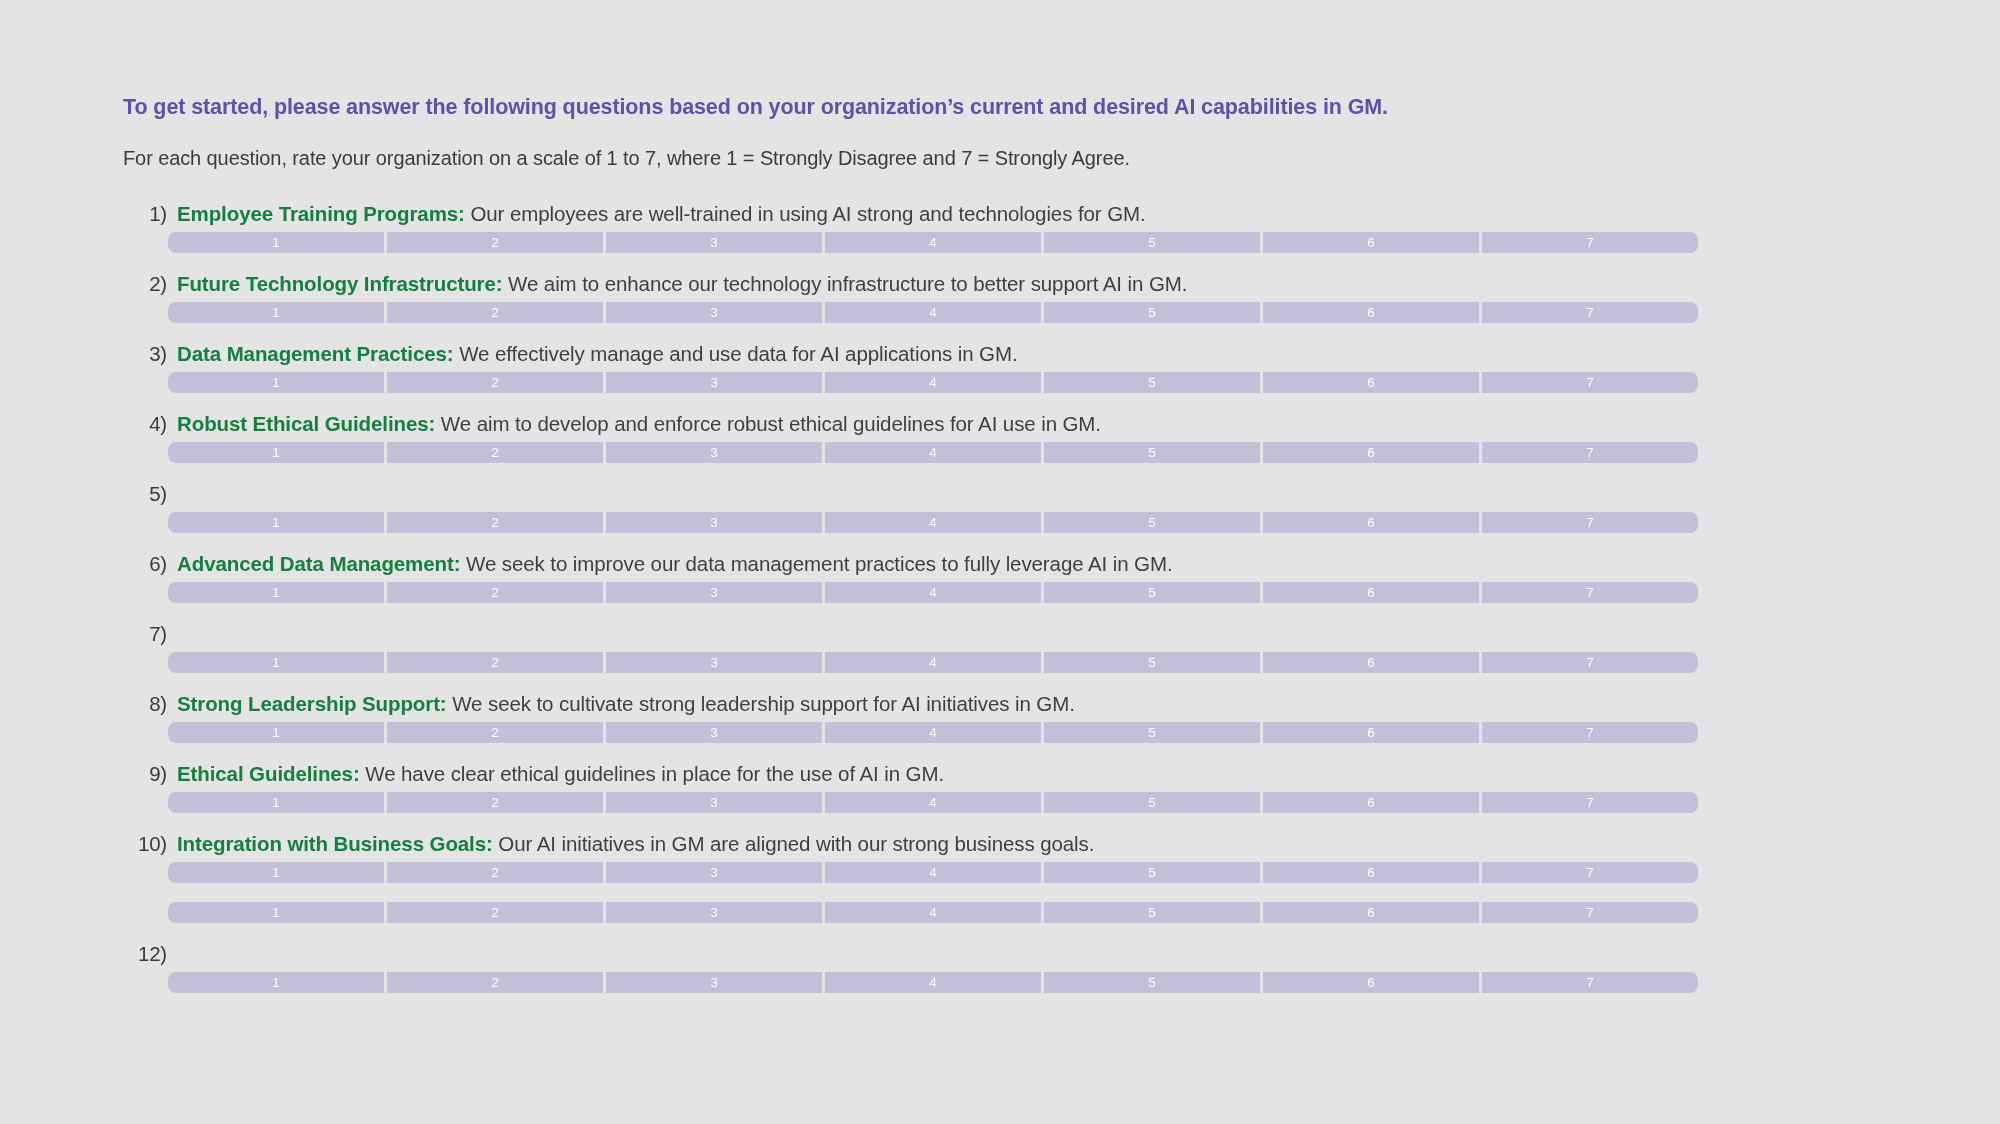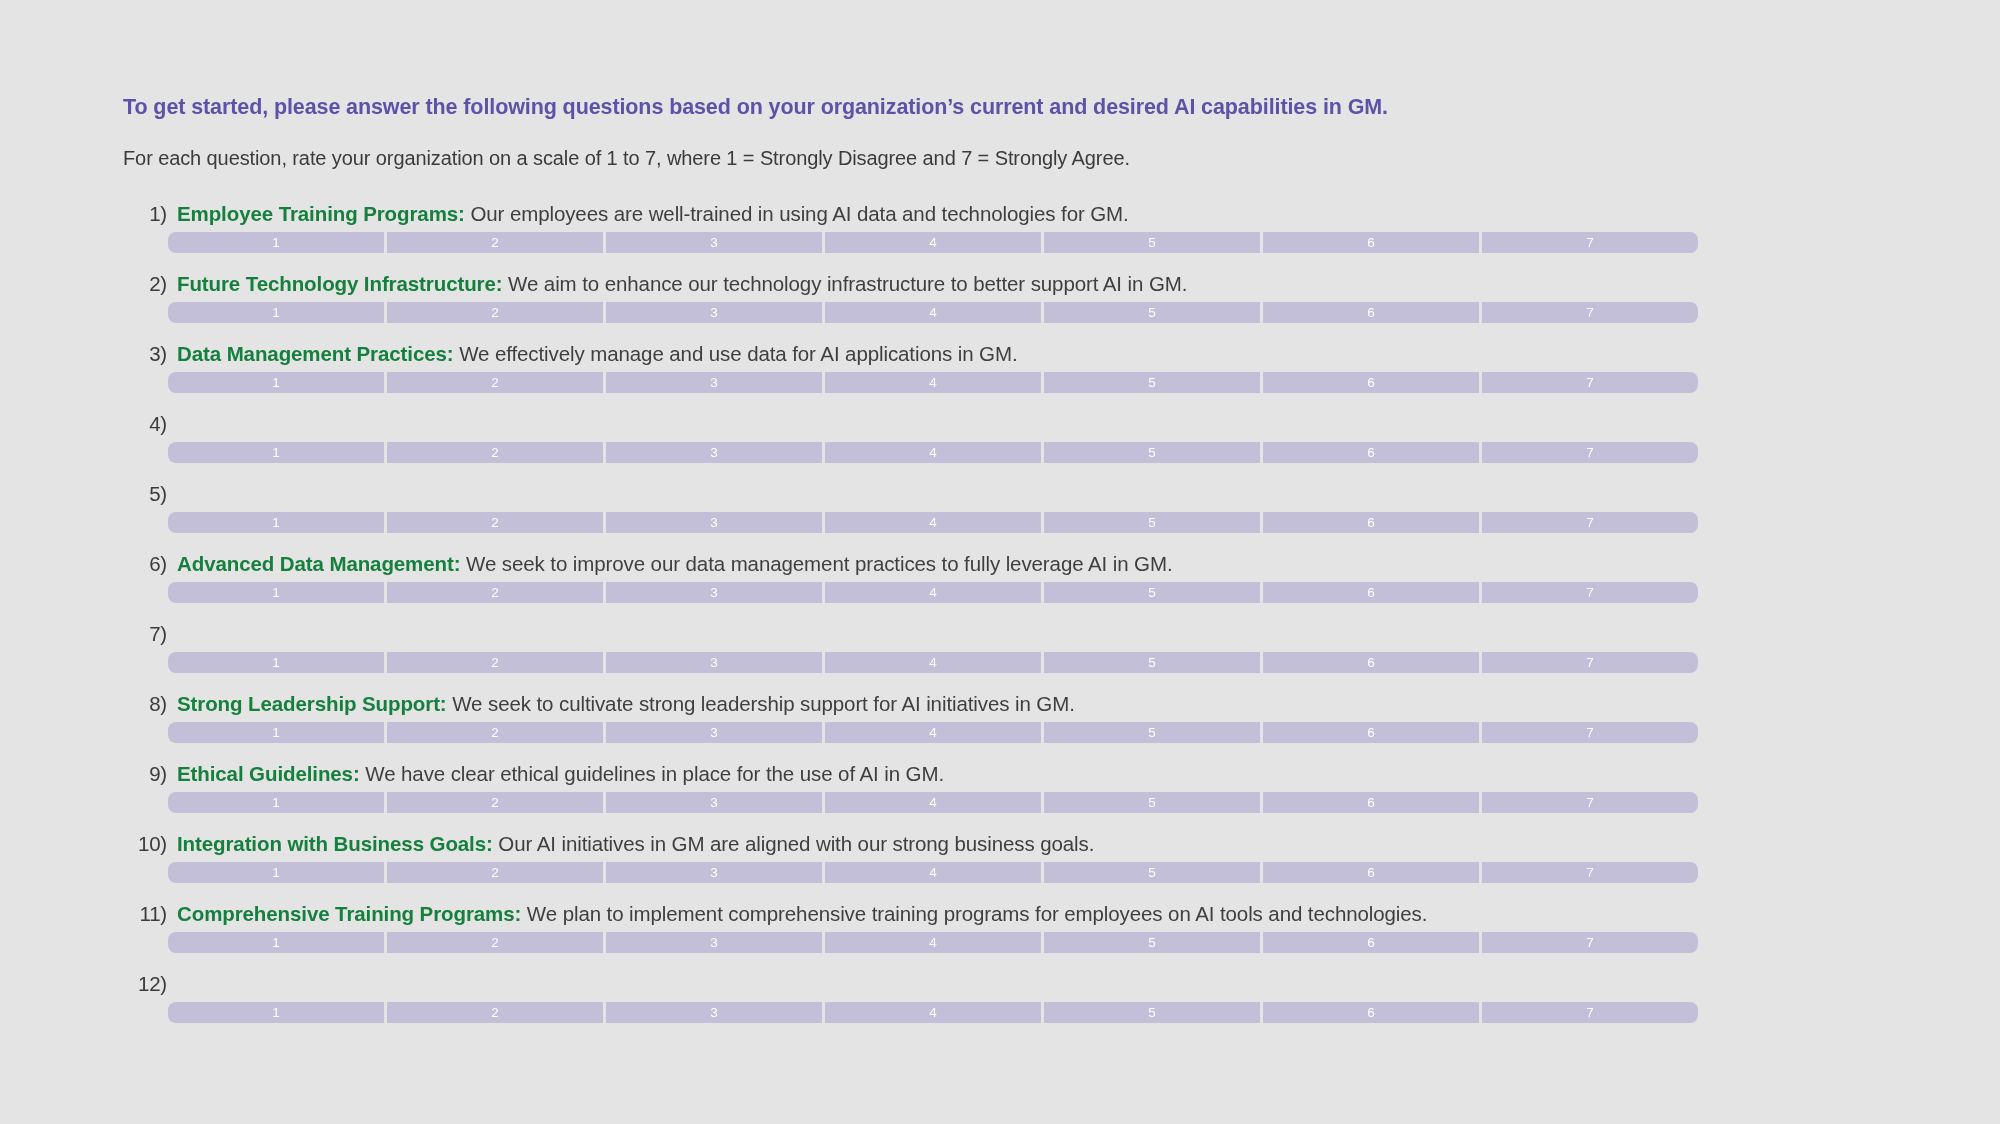--- a/index.html
+++ b/index.html
@@ -122,21 +122,21 @@
 <div class="page">
 
   <div class="intro-heading">To get started, please answer the following questions based on your organization’s current and desired AI capabilities in GM.</div>
 
   <div class="intro-sub">For each question, rate your organization on a scale of 1 to 7, where 1 = Strongly Disagree and 7 = Strongly Agree.</div>
 
   <div class="questions">
       <div class="question-row">
         <div class="question-line">
           <span class="q-number">1)</span>
-          <span class="q-text"><span class="q-label">Employee Training Programs:</span> <span class="q-desc">Our employees are well-trained in using AI data and technologies for GM.</span></span>
+          <span class="q-text"><span class="q-label">Employee Training Programs:</span> <span class="q-desc">Our employees are well-trained in using AI strong and technologies for GM.</span></span>
         </div>
         <div class="scale-bar">
           <div class="scale-seg">1</div>
           <div class="scale-seg">2</div>
           <div class="scale-seg">3</div>
           <div class="scale-seg">4</div>
           <div class="scale-seg">5</div>
           <div class="scale-seg">6</div>
           <div class="scale-seg">7</div>
         </div>
@@ -167,20 +167,21 @@
           <div class="scale-seg">3</div>
           <div class="scale-seg">4</div>
           <div class="scale-seg">5</div>
           <div class="scale-seg">6</div>
           <div class="scale-seg">7</div>
         </div>
       </div>
       <div class="question-row">
         <div class="question-line">
           <span class="q-number">4)</span>
+          <span class="q-text"><span class="q-label">Robust Ethical Guidelines:</span> <span class="q-desc">We aim to develop and enforce robust ethical guidelines for AI use in GM.</span></span>
         </div>
         <div class="scale-bar">
           <div class="scale-seg">1</div>
           <div class="scale-seg">2</div>
           <div class="scale-seg">3</div>
           <div class="scale-seg">4</div>
           <div class="scale-seg">5</div>
           <div class="scale-seg">6</div>
           <div class="scale-seg">7</div>
         </div>
@@ -267,24 +268,20 @@
           <div class="scale-seg">1</div>
           <div class="scale-seg">2</div>
           <div class="scale-seg">3</div>
           <div class="scale-seg">4</div>
           <div class="scale-seg">5</div>
           <div class="scale-seg">6</div>
           <div class="scale-seg">7</div>
         </div>
       </div>
       <div class="question-row">
-        <div class="question-line">
-          <span class="q-number">11)</span>
-          <span class="q-text"><span class="q-label">Comprehensive Training Programs:</span> <span class="q-desc">We plan to implement comprehensive training programs for employees on AI tools and technologies.</span></span>
-        </div>
         <div class="scale-bar">
           <div class="scale-seg">1</div>
           <div class="scale-seg">2</div>
           <div class="scale-seg">3</div>
           <div class="scale-seg">4</div>
           <div class="scale-seg">5</div>
           <div class="scale-seg">6</div>
           <div class="scale-seg">7</div>
         </div>
       </div>

